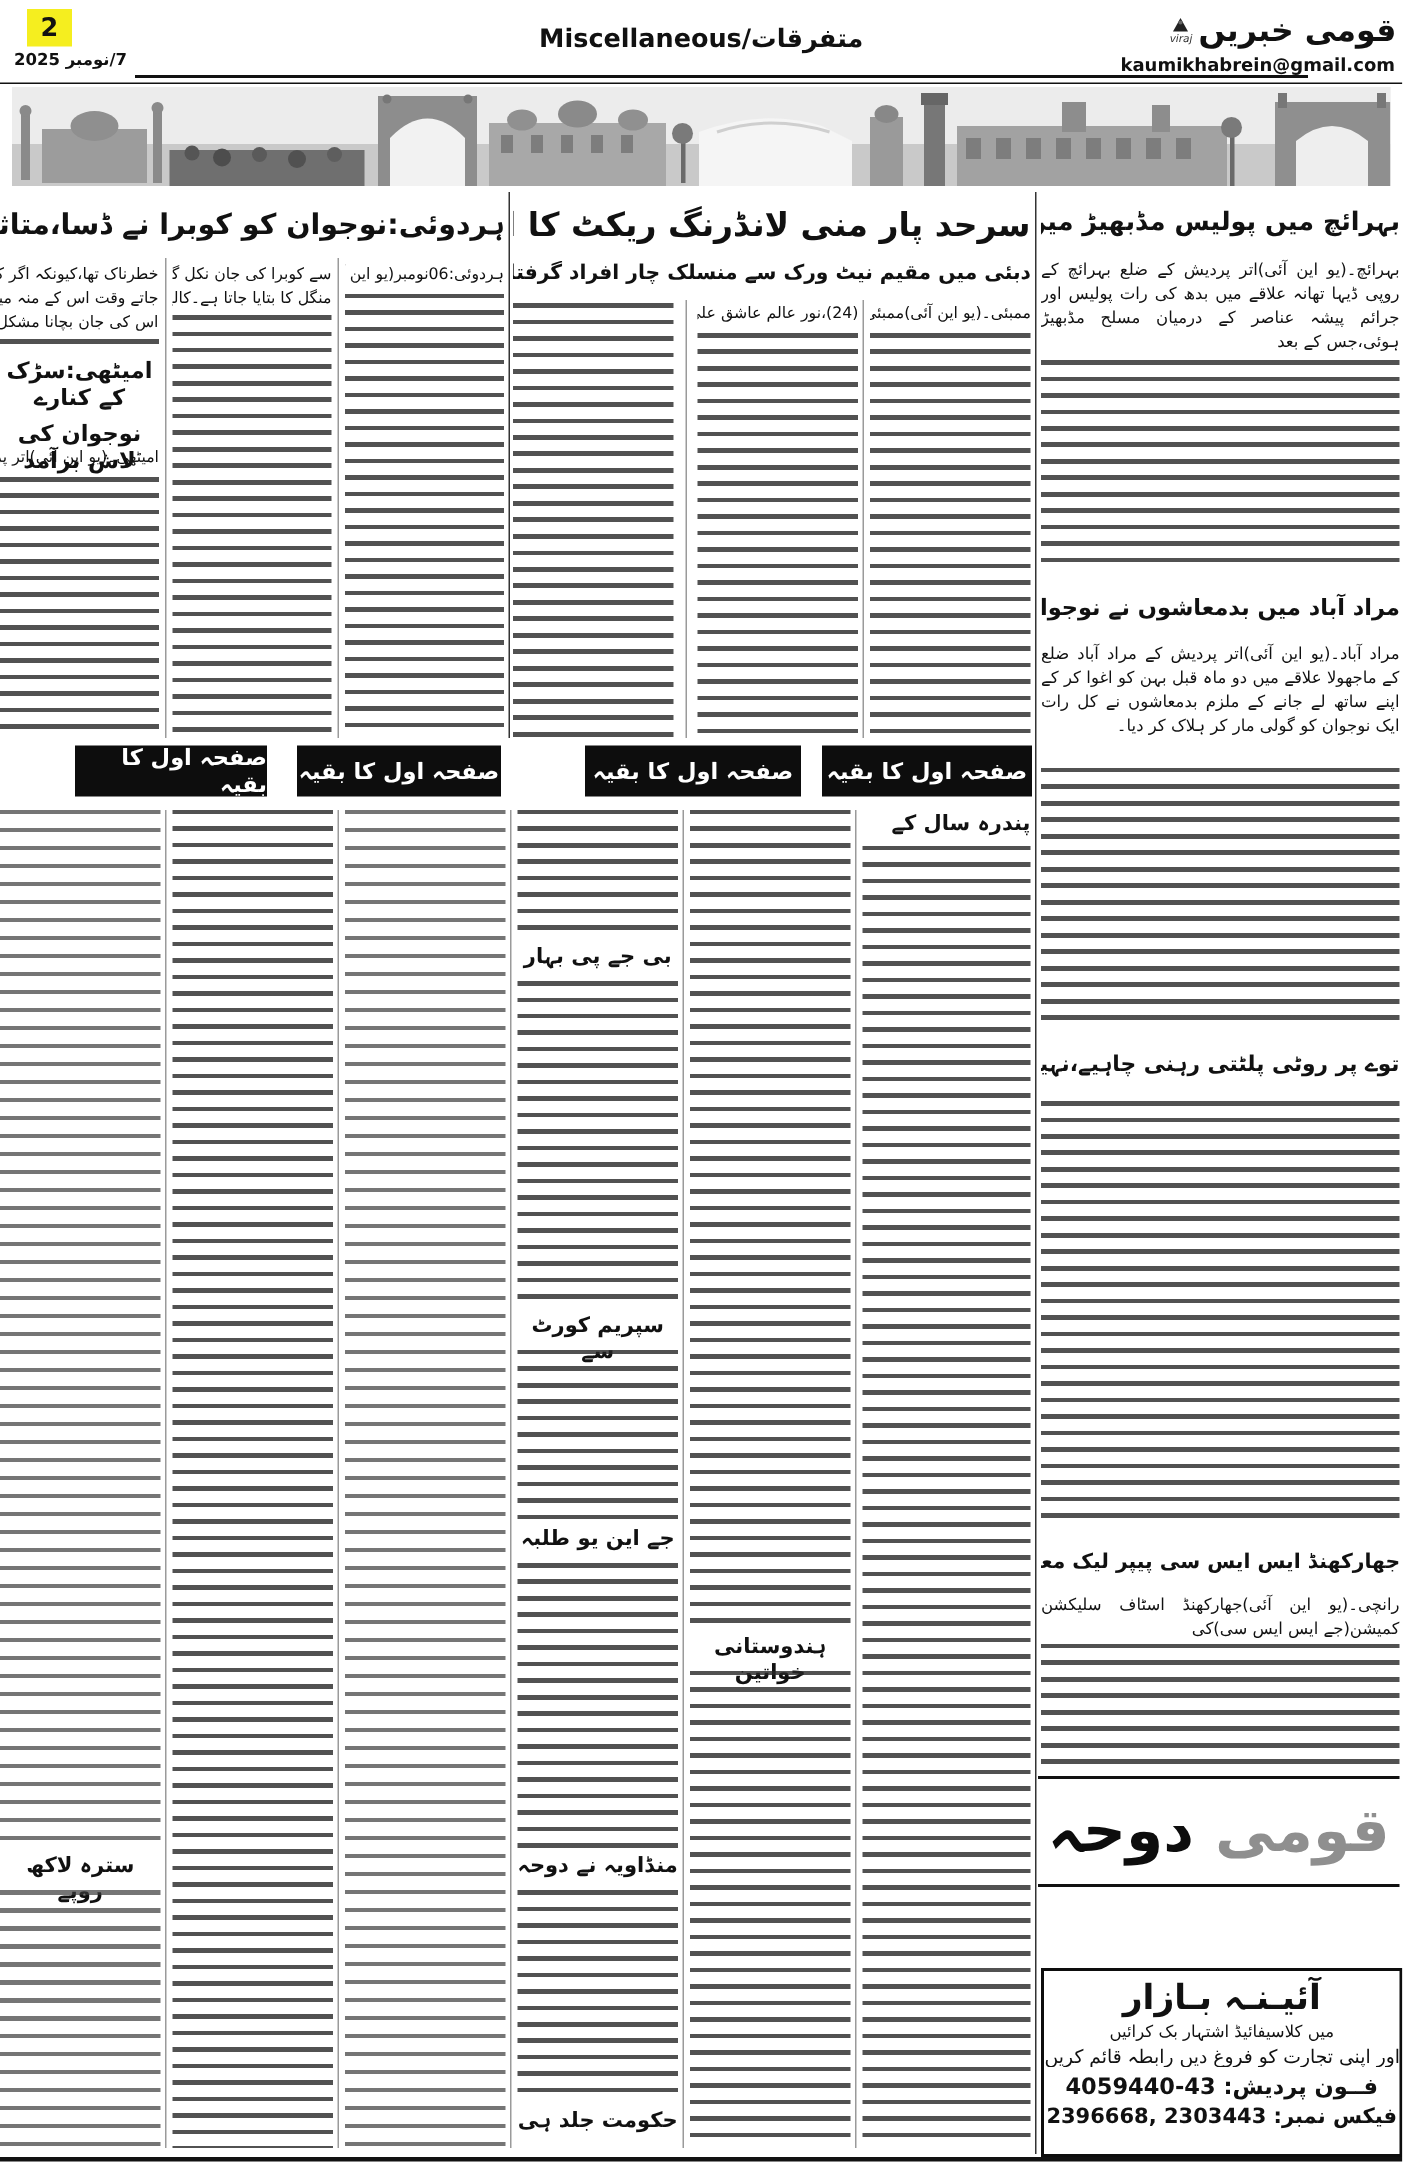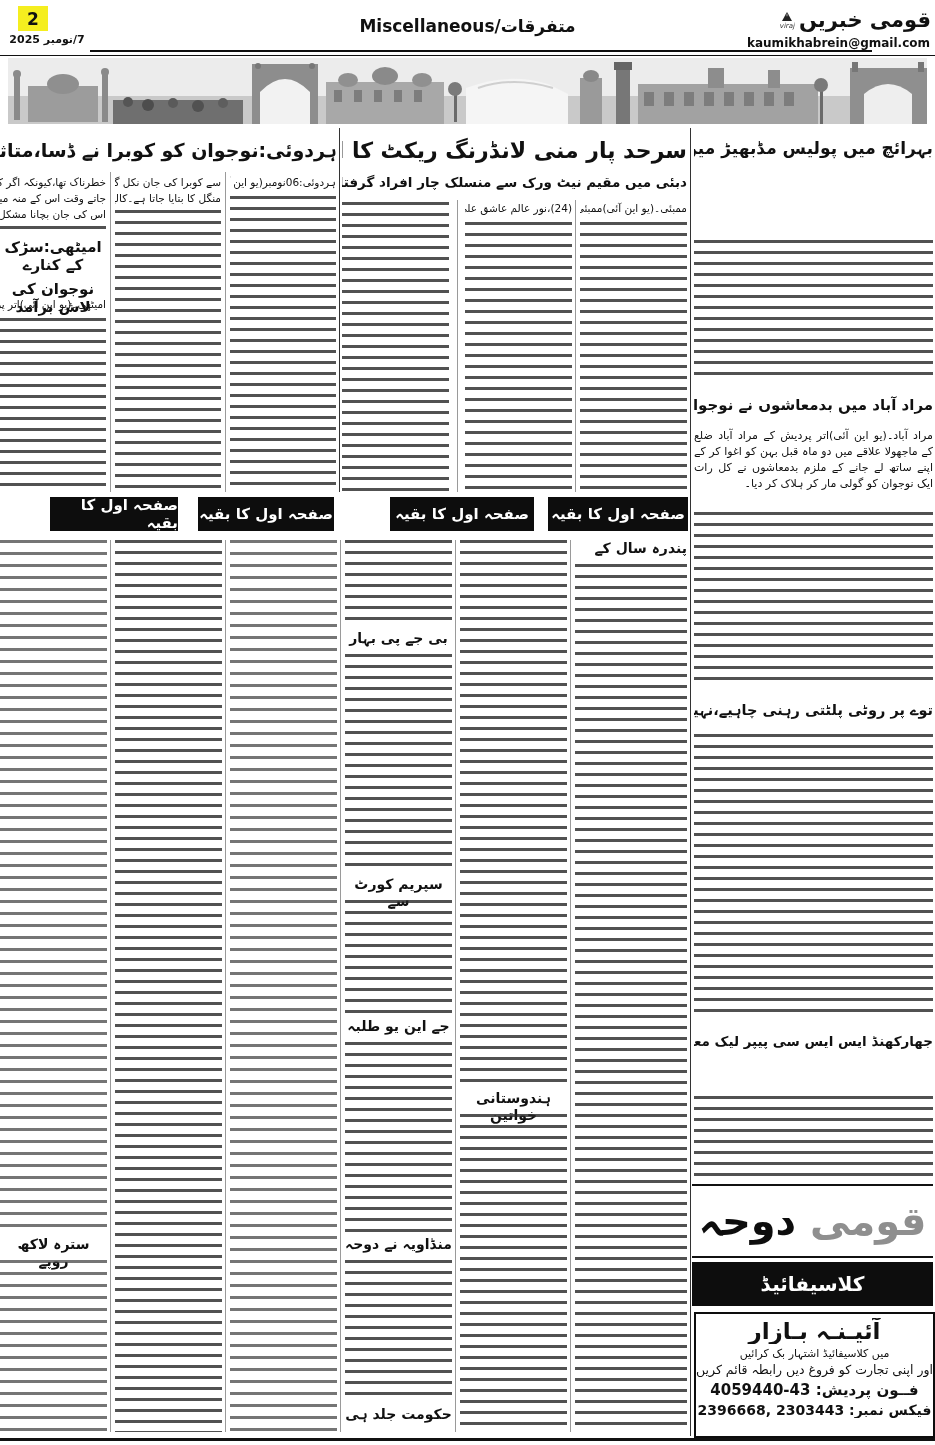--- a/index.html
+++ b/index.html
@@ -143,30 +143,32 @@
   <div class="abs tx" style="left:580px;top:222px;width:107px;height:270px;"></div>
   <div class="abs frag" style="left:465px;top:202px;width:107px;height:16px;">(24)،نور عالم عاشق علی خان(42) افراد سے بینک کی معلومات حاصل کر</div>
   <div class="abs tx" style="left:465px;top:222px;width:107px;height:270px;"></div>
   <div class="abs tx" style="left:342px;top:202px;width:107px;height:290px;"></div>
   <div class="abs rule-v" style="left:457px;top:200px;height:292px;"></div>
   <div class="abs rule-v" style="left:575px;top:200px;height:292px;"></div>
 
   <div class="abs rule-v dark" style="left:690px;top:128px;height:1308px;"></div>
 
   <div class="abs hl" style="left:694px;top:130px;width:239px;height:36px;font-size:17px;line-height:36px;">بہرائچ میں پولیس مڈبھیڑ میں دو بدمعاش زخمی</div>
+  <div class="abs lead" style="left:694px;top:172px;width:239px;height:64px;">بہرائچ۔(یو این آئی)اتر پردیش کے ضلع بہرائچ کے روپی ڈیہا تھانہ علاقے میں بدھ کی رات پولیس اور جرائم پیشہ عناصر کے درمیان مسلح مڈبھیڑ ہوئی،جس کے بعد</div>
   <div class="abs tx" style="left:694px;top:240px;width:239px;height:142px;"></div>
 
   <div class="abs hl" style="left:694px;top:388px;width:239px;height:34px;font-size:15px;line-height:34px;">مراد آباد میں بدمعاشوں نے نوجوان کو گولی مار کر ہلاک کر دیا</div>
   <div class="abs lead" style="left:694px;top:428px;width:239px;height:80px;">مراد آباد۔(یو این آئی)اتر پردیش کے مراد آباد ضلع کے ماجھولا علاقے میں دو ماہ قبل بہن کو اغوا کر کے اپنے ساتھ لے جانے کے ملزم بدمعاشوں نے کل رات ایک نوجوان کو گولی مار کر ہلاک کر دیا۔</div>
   <div class="abs tx" style="left:694px;top:512px;width:239px;height:170px;"></div>
 
   <div class="abs hl" style="left:694px;top:692px;width:239px;height:36px;font-size:14.5px;line-height:36px;">توے پر روٹی پلٹتی رہنی چاہیے،نہیں تو جل جائے گی:لالو یادو</div>
   <div class="abs tx" style="left:694px;top:734px;width:239px;height:284px;"></div>
 
   <div class="abs hl" style="left:694px;top:1024px;width:239px;height:34px;font-size:13.5px;line-height:34px;">جھارکھنڈ ایس ایس سی پیپر لیک معاملہ:ہائی کورٹ نے فیصلہ محفوظ رکھا</div>
+  <div class="abs lead" style="left:694px;top:1062px;width:239px;height:30px;">رانچی۔(یو این آئی)جھارکھنڈ اسٹاف سلیکشن کمیشن(جے ایس ایس سی)کی</div>
   <div class="abs tx" style="left:694px;top:1096px;width:239px;height:84px;"></div>
 
   <div class="abs banner-black" style="left:50px;top:497px;width:128px;height:34px;">صفحہ اول کا بقیہ</div>
   <div class="abs banner-black" style="left:198px;top:497px;width:136px;height:34px;">صفحہ اول کا بقیہ</div>
   <div class="abs banner-black" style="left:390px;top:497px;width:144px;height:34px;">صفحہ اول کا بقیہ</div>
   <div class="abs banner-black" style="left:548px;top:497px;width:140px;height:34px;">صفحہ اول کا بقیہ</div>
 
   <div class="abs rtl" style="left:575px;top:540px;width:112px;height:20px;font-weight:bold;font-size:14px;text-align:right;">پندرہ سال کے</div>
   <div class="abs tx" style="left:575px;top:564px;width:112px;height:868px;"></div>
 
@@ -199,21 +201,20 @@
   <div class="abs rule-v" style="left:455px;top:540px;height:892px;"></div>
   <div class="abs rule-v" style="left:570px;top:540px;height:892px;"></div>
 
   <div class="abs rule-h" style="left:692px;top:1184px;width:241px;height:2px;"></div>
   <div class="abs rtl" style="left:692px;top:1190px;width:241px;height:62px;font-weight:bold;font-size:40px;text-align:center;line-height:62px;white-space:nowrap;overflow:hidden;">
     <span style="color:#8f8f8f;">قومی</span>
     <span> </span>
     <span style="color:#0d0d0d;">دوحہ</span>
   </div>
   <div class="abs rule-h" style="left:692px;top:1256px;width:241px;height:2px;"></div>
-  <div class="abs banner-black" style="left:692px;top:1262px;width:241px;height:44px;font-size:20px;letter-spacing:4px;">کلاسیفائیڈ</div>
 
   <div class="abs" style="left:694px;top:1312px;width:237px;height:122px;border:2px solid #0d0d0d;background:#fff;">
     <div class="rtl" style="font-weight:bold;font-size:23px;text-align:center;margin-top:4px;white-space:nowrap;overflow:hidden;">آئیـنـہ بـازار</div>
     <div class="rtl" style="font-size:11px;text-align:center;margin-top:3px;white-space:nowrap;overflow:hidden;">میں کلاسیفائیڈ اشتہار بک کرائیں</div>
     <div class="rtl" style="font-size:12.5px;text-align:center;margin-top:2px;white-space:nowrap;overflow:hidden;">اور اپنی تجارت کو فروغ دیں رابطہ قائم کریں۔</div>
     <div class="rtl" style="font-weight:bold;font-size:15px;text-align:center;margin-top:4px;white-space:nowrap;overflow:hidden;">
       <span>فــون پردیش:</span>
       <span dir="ltr">4059440-43</span>
     </div>
     <div class="rtl" style="font-weight:bold;font-size:14px;text-align:center;margin-top:3px;white-space:nowrap;overflow:hidden;">

